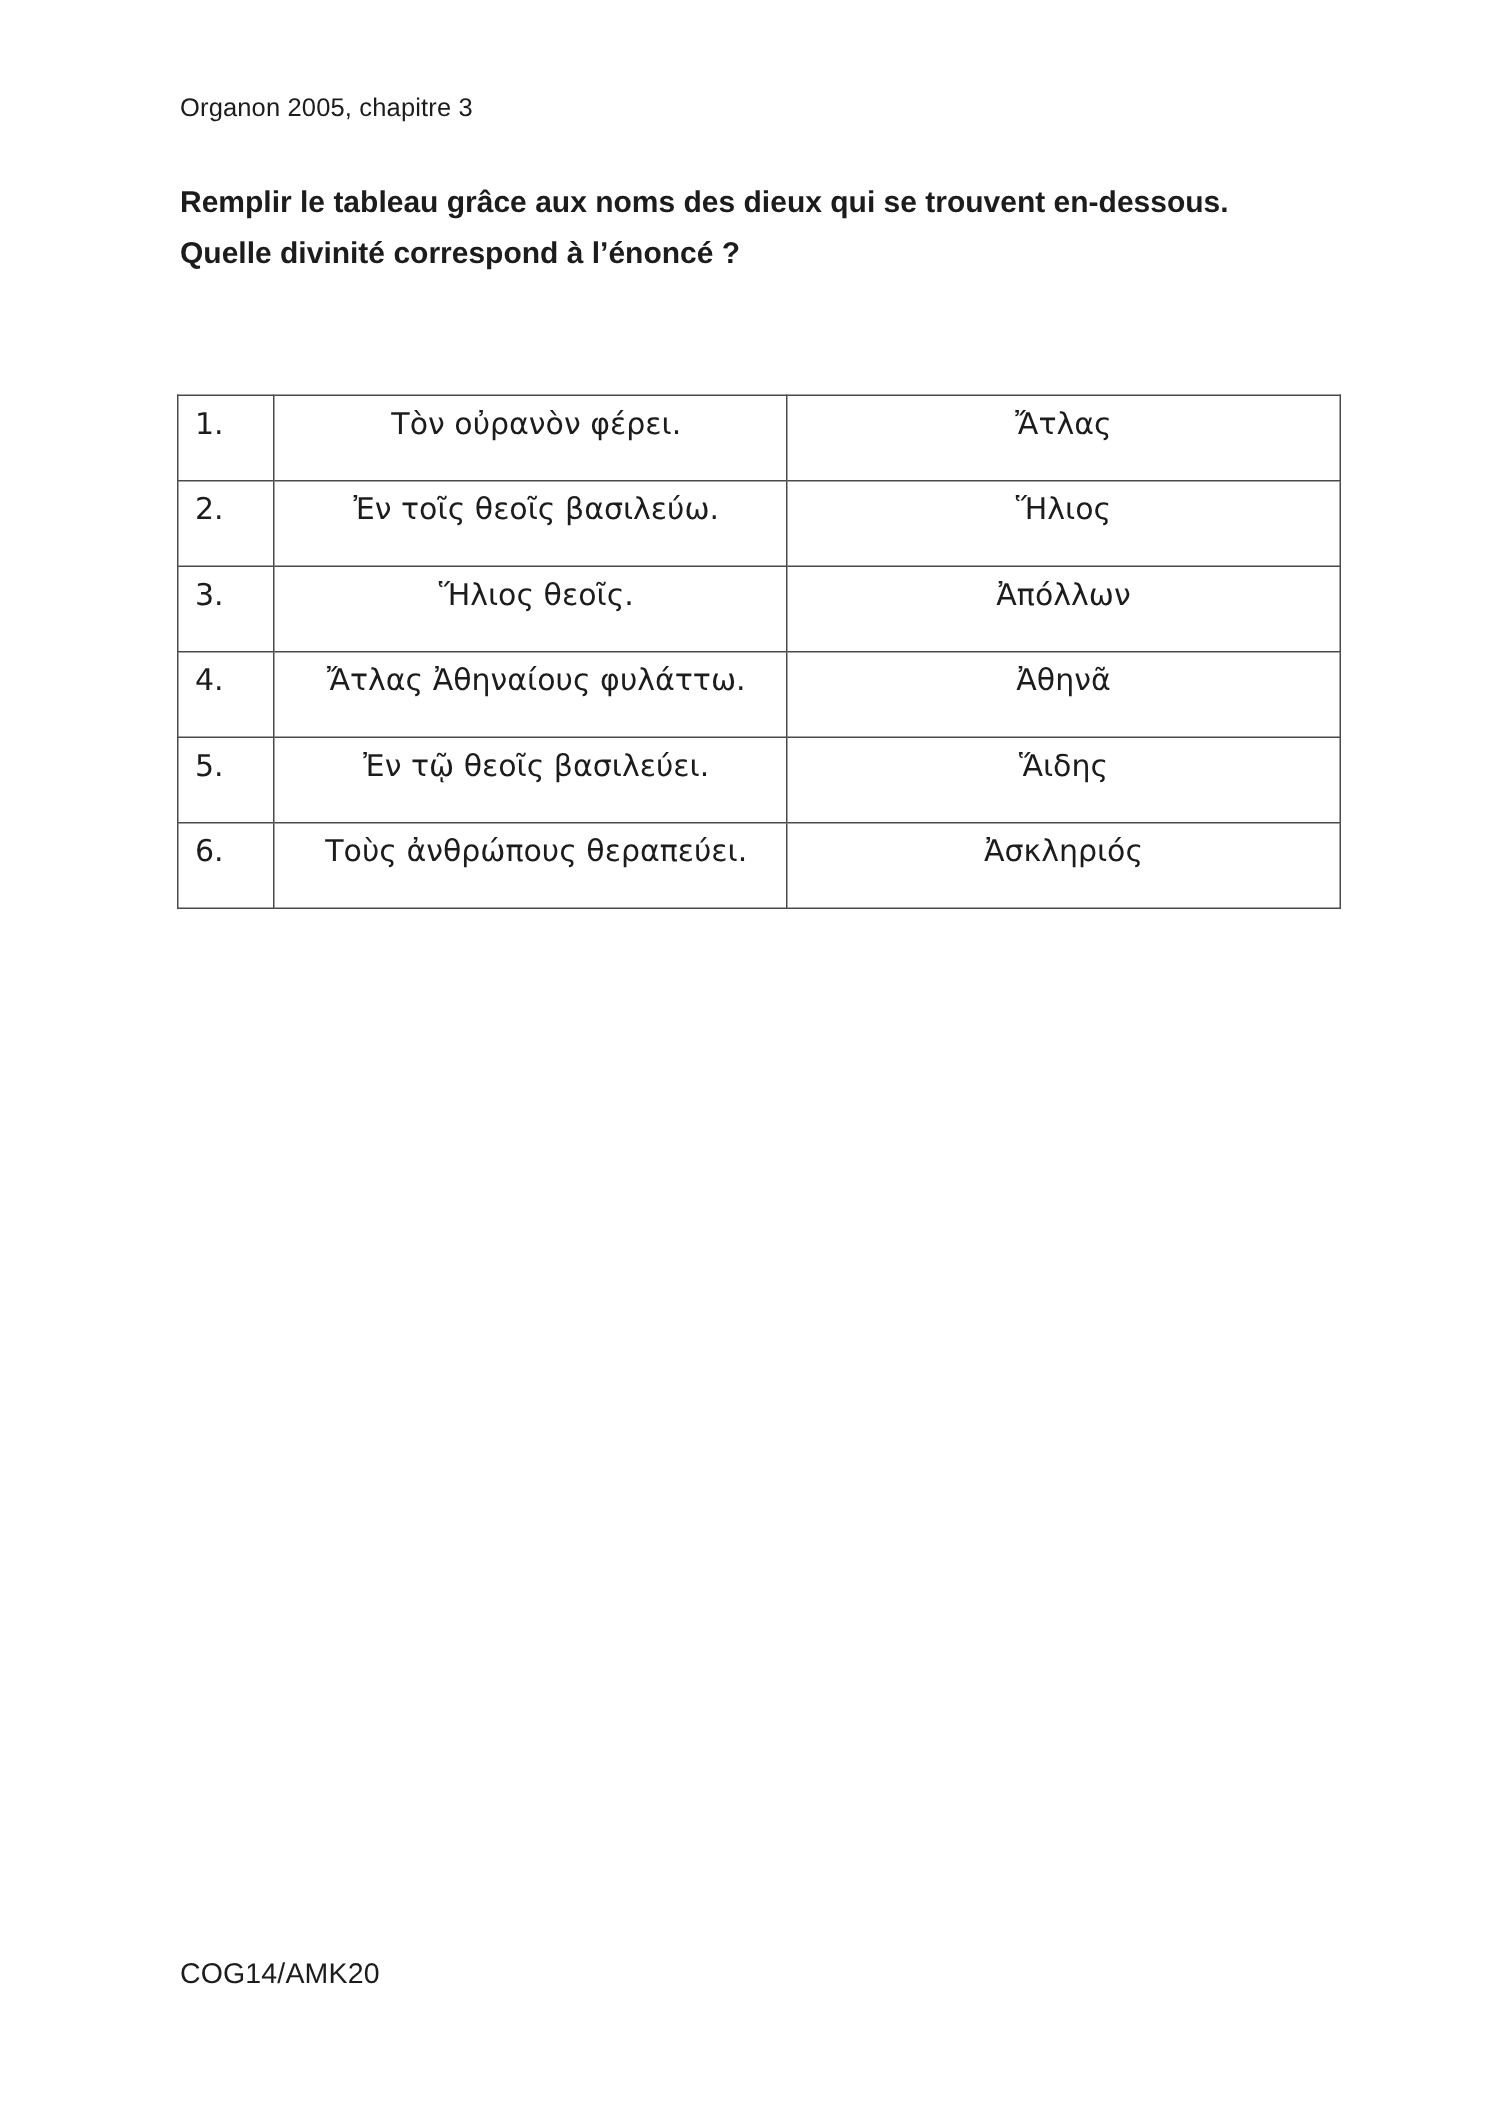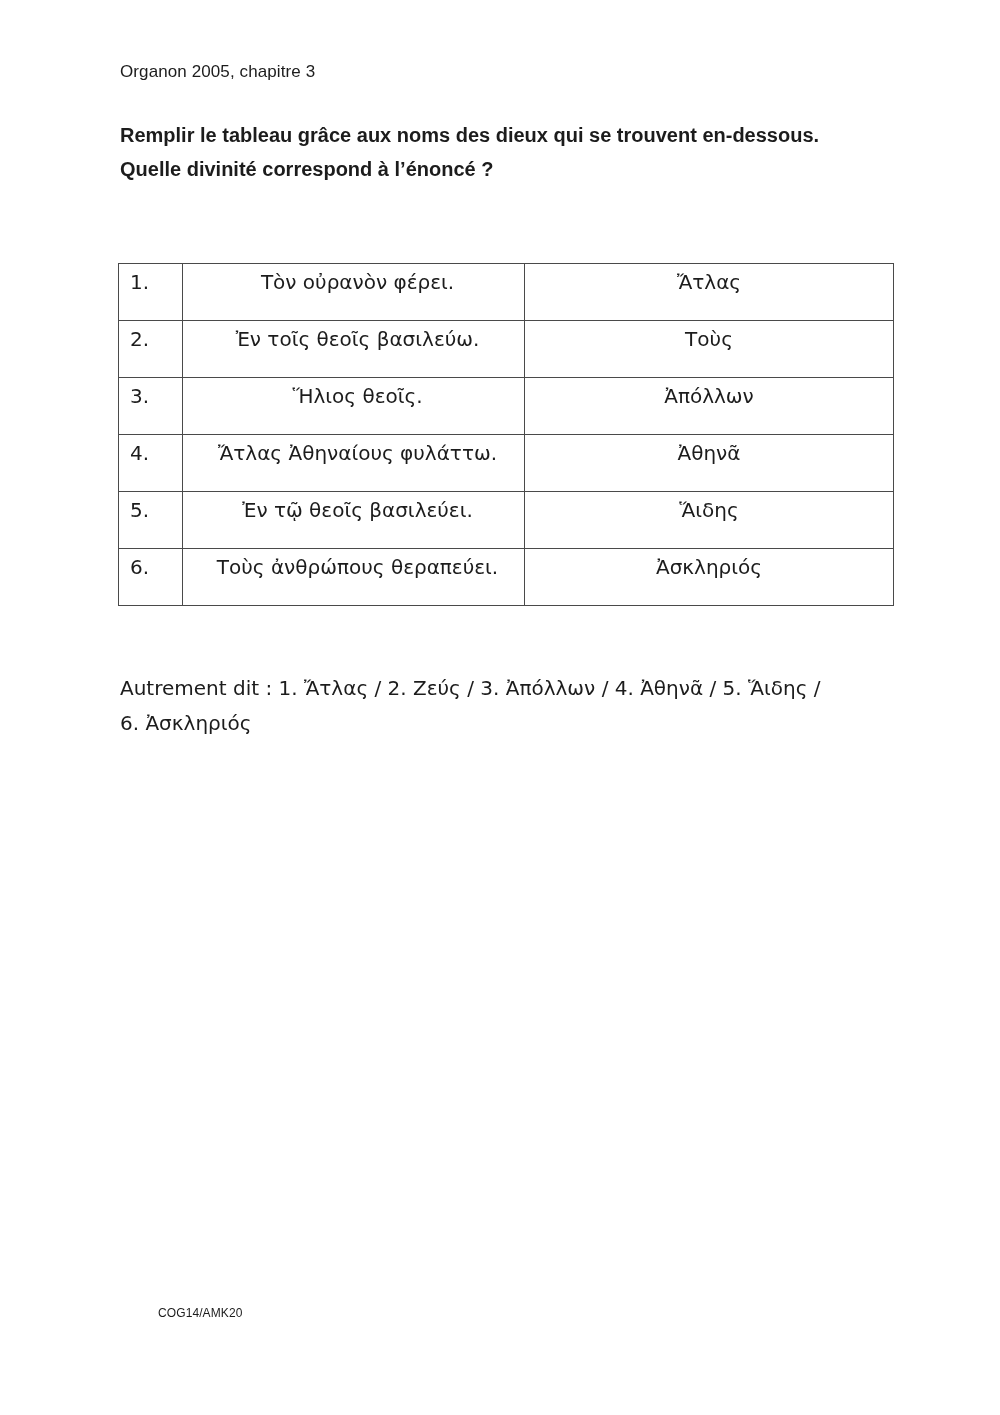--- a/index.html
+++ b/index.html
@@ -70,23 +70,22 @@
     top: 671px;
     font-size: 20px;
     line-height: 35px;
     font-family: "DejaVu Sans", "Liberation Sans", sans-serif;
     white-space: nowrap;
   }
   .doc-footer {
     position: absolute;
     left: 120px;
     top: 1306px;
-    font-size: 12px;
+    font-size: 19px;
     letter-spacing: 0.1px;
-    margin-left: 38px;
   }
 </style>
 </head>
 <body>
 
 <div class="page">
 
   <div class="doc-header">Organon 2005, chapitre 3</div>
 
   <div class="instructions">
@@ -97,21 +96,21 @@
   <table class="exercise-table">
     <tbody>
       <tr>
         <td class="cell-num">1.</td>
         <td class="cell-statement">Τὸν οὐρανὸν φέρει.</td>
         <td class="cell-god">Ἄτλας</td>
       </tr>
       <tr>
         <td class="cell-num">2.</td>
         <td class="cell-statement">Ἐν τοῖς θεοῖς βασιλεύω.</td>
-        <td class="cell-god">Τοὺς</td>
+        <td class="cell-god">Ἥλιος</td>
       </tr>
       <tr>
         <td class="cell-num">3.</td>
         <td class="cell-statement">Ἥλιος θεοῖς.</td>
         <td class="cell-god">Ἀπόλλων</td>
       </tr>
       <tr>
         <td class="cell-num">4.</td>
         <td class="cell-statement">Ἄτλας Ἀθηναίους φυλάττω.</td>
         <td class="cell-god">Ἀθηνᾶ</td>
@@ -122,20 +121,16 @@
         <td class="cell-god">Ἅιδης</td>
       </tr>
       <tr>
         <td class="cell-num">6.</td>
         <td class="cell-statement">Τοὺς ἀνθρώπους θεραπεύει.</td>
         <td class="cell-god">Ἀσκληριός</td>
       </tr>
     </tbody>
   </table>
 
-  <div class="summary">
-    <div>Autrement dit : 1. Ἄτλας / 2. Ζεύς / 3. Ἀπόλλων / 4. Ἀθηνᾶ / 5. Ἅιδης /</div>
-    <div>6. Ἀσκληριός</div>
-  </div>
 
   <div class="doc-footer">COG14/AMK20</div>
 
 </div>
 
 </body></html>

